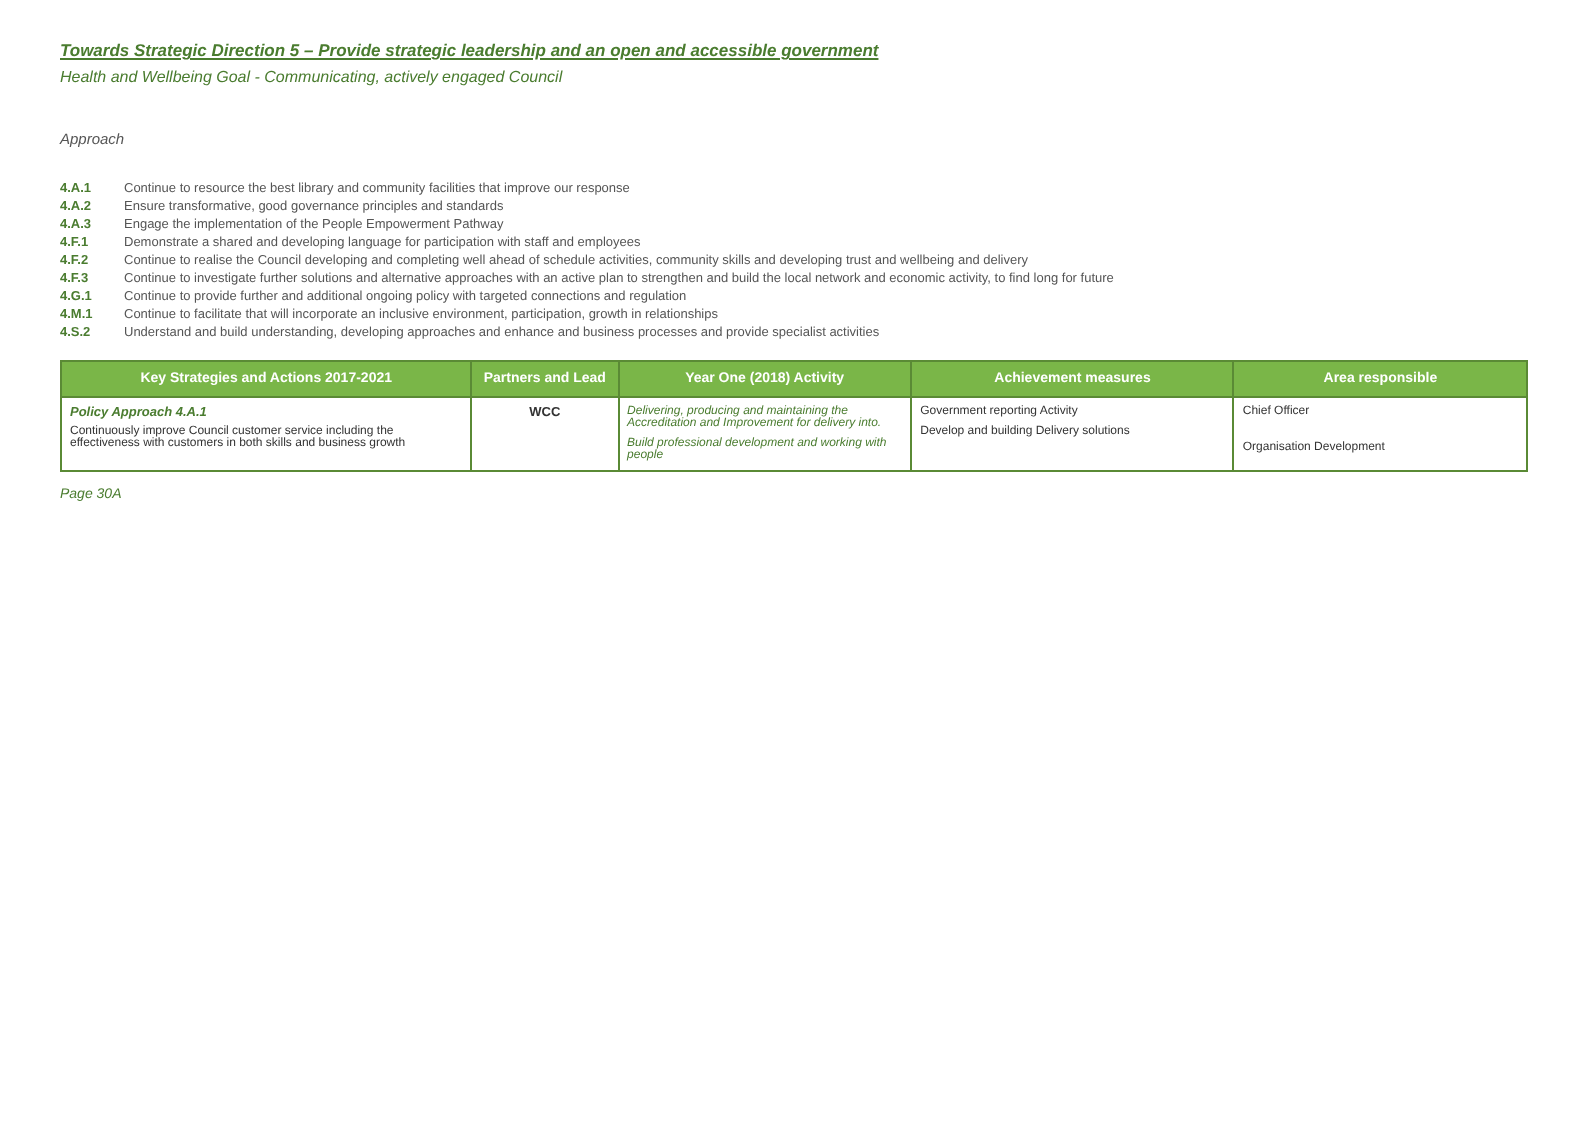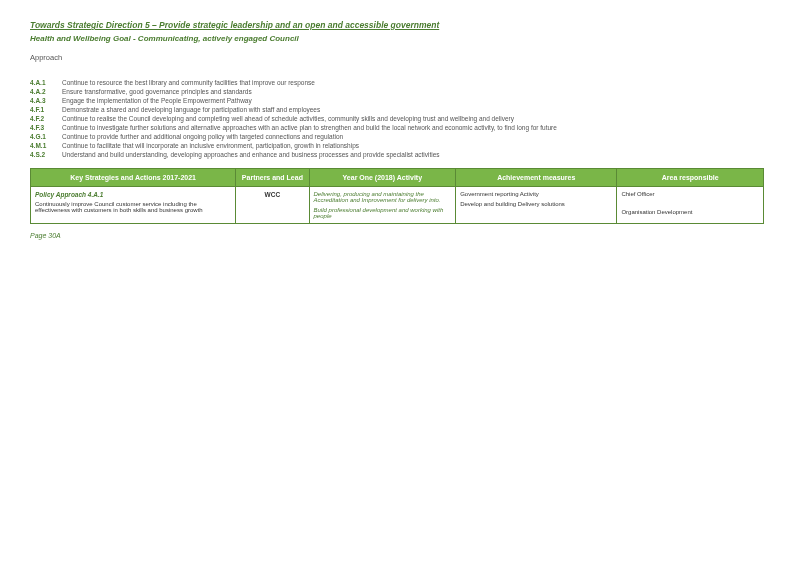--- a/index.html
+++ b/index.html
@@ -20,26 +20,27 @@
       color: #4a7c2f;
       font-weight: bold;
       margin-bottom: 4px;
       text-decoration: underline;
     }
 
     .subtitle {
       font-size: 8px;
       font-style: italic;
       color: #4a7c2f;
-      font-weight: bold;
-      margin-bottom: 10px;
+      font-weight: normal;
+      margin-bottom: 22px;
     }
 
     .approach-label {
       font-size: 7.5px;
+      font-style: italic;
       color: #555;
       margin-bottom: 17px;
     }
 
     .approach-list {
       list-style: none;
       margin-bottom: 10px;
     }
 
     .approach-list li {

